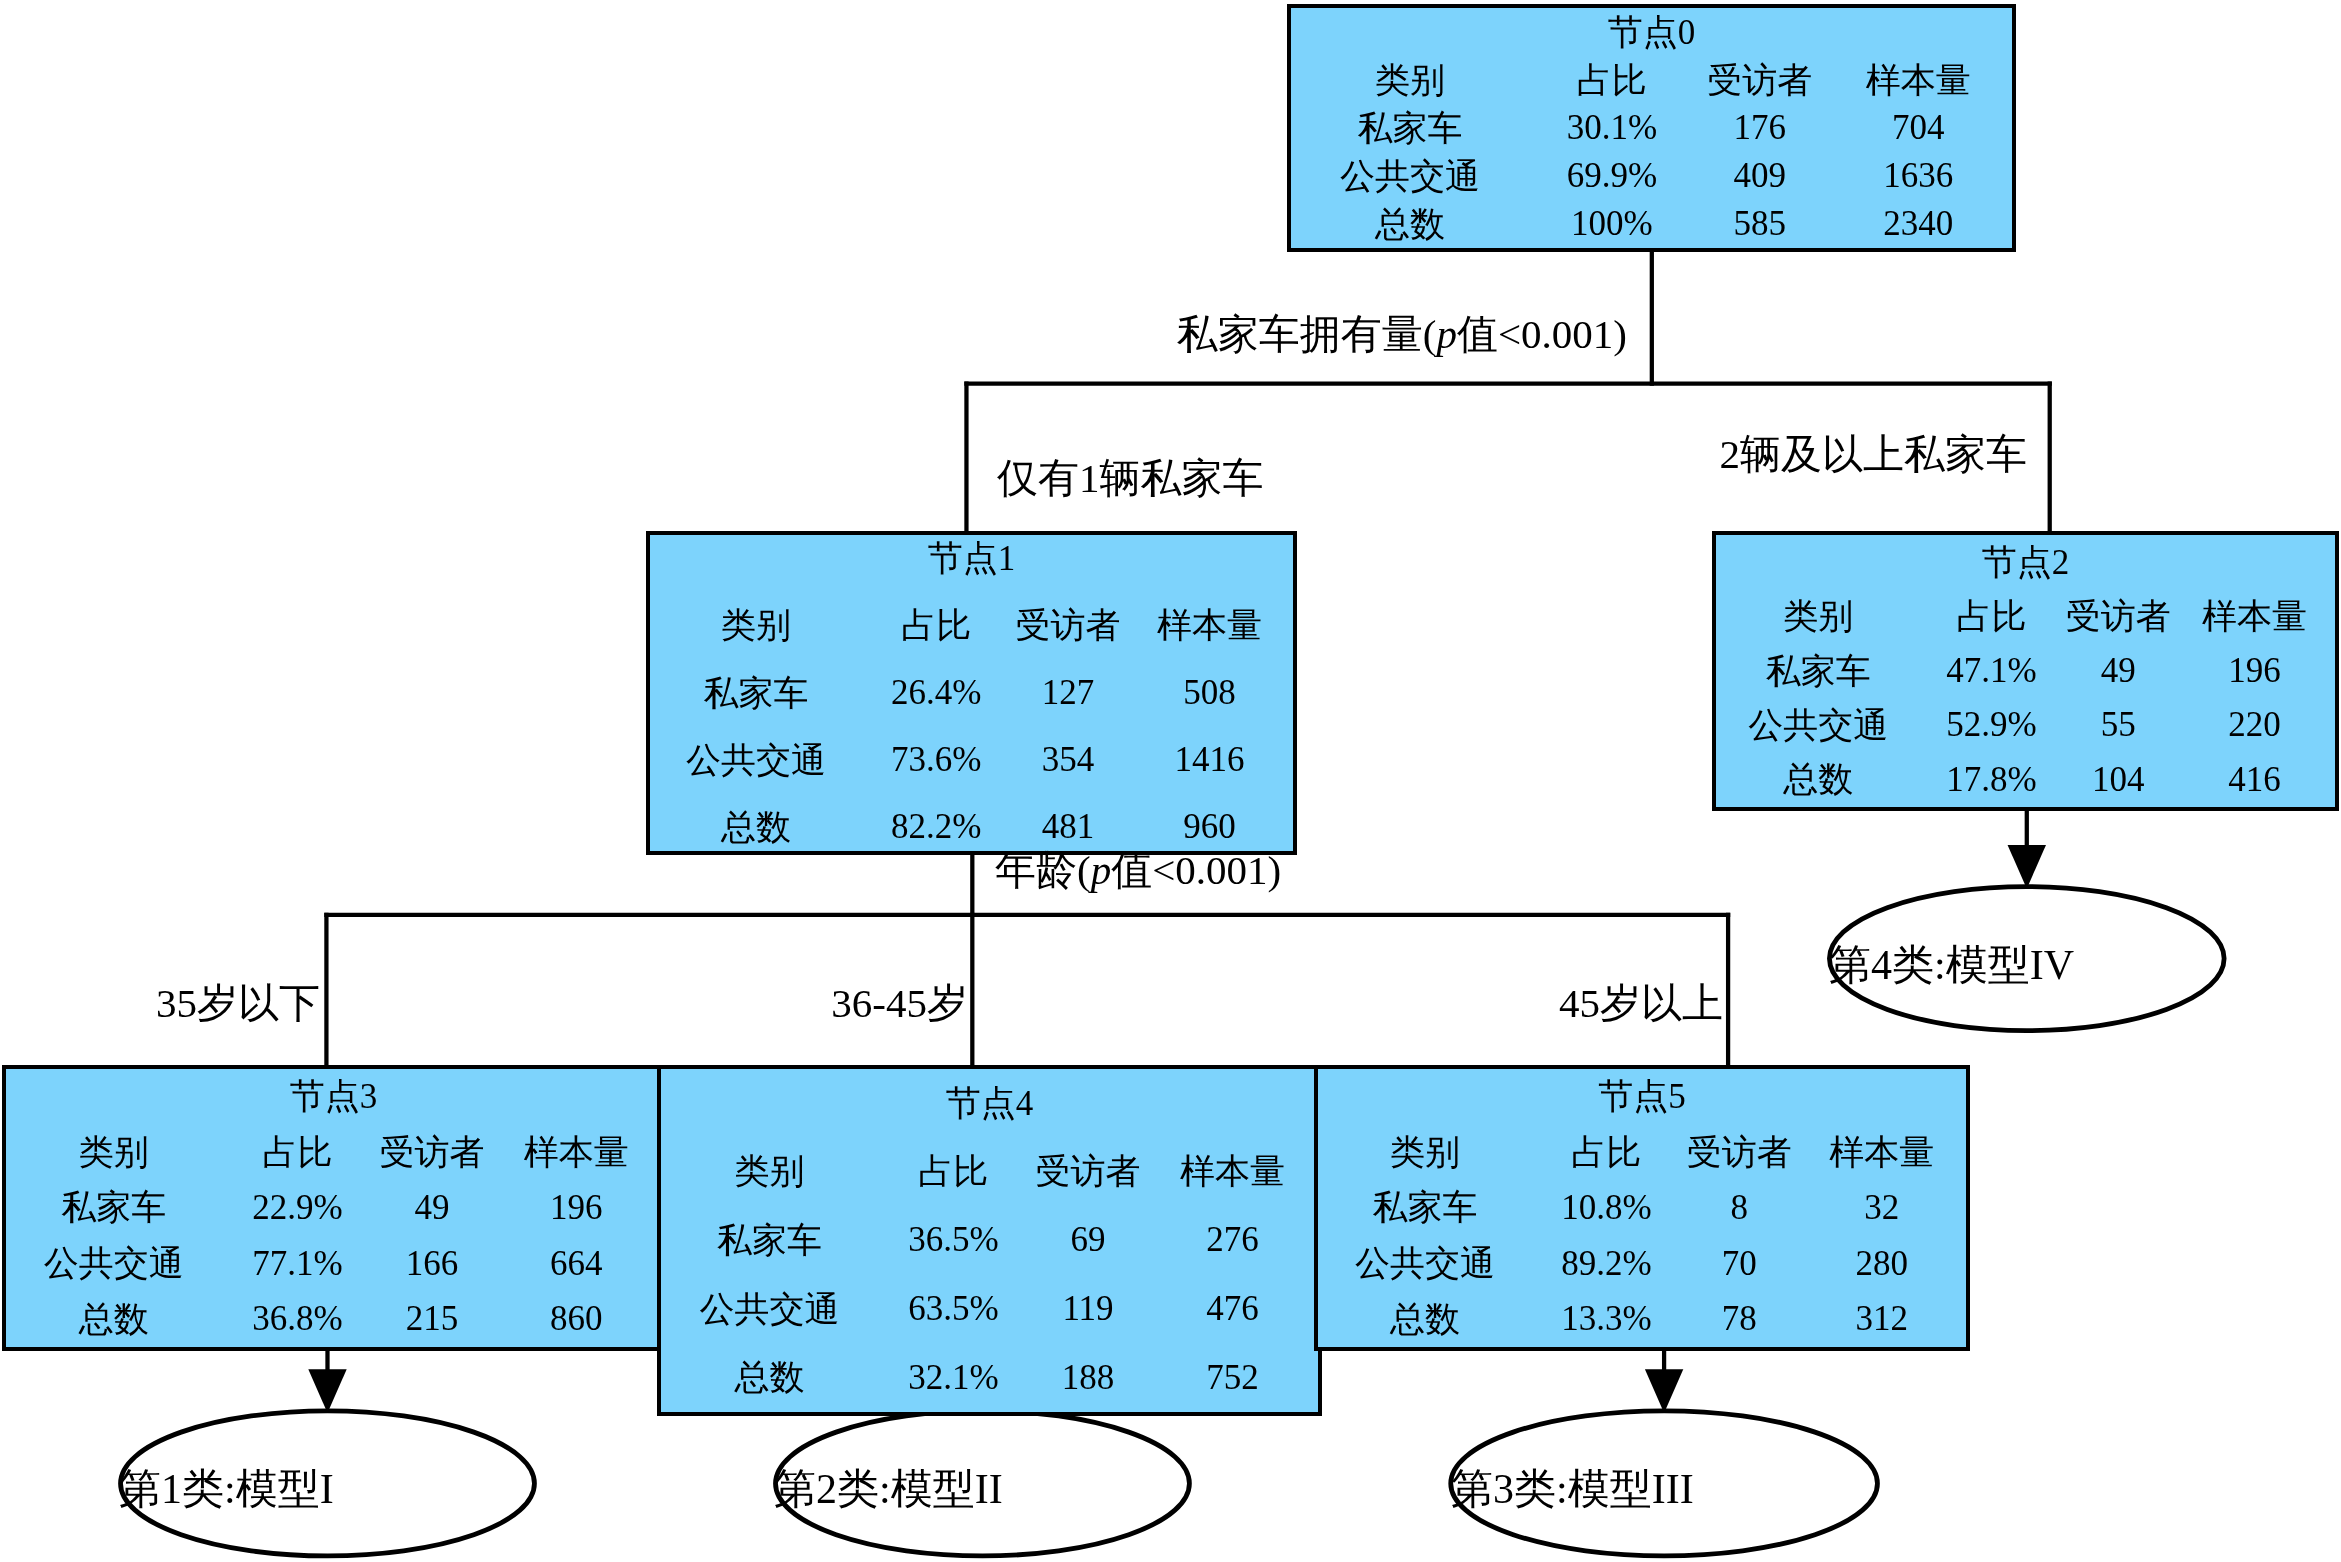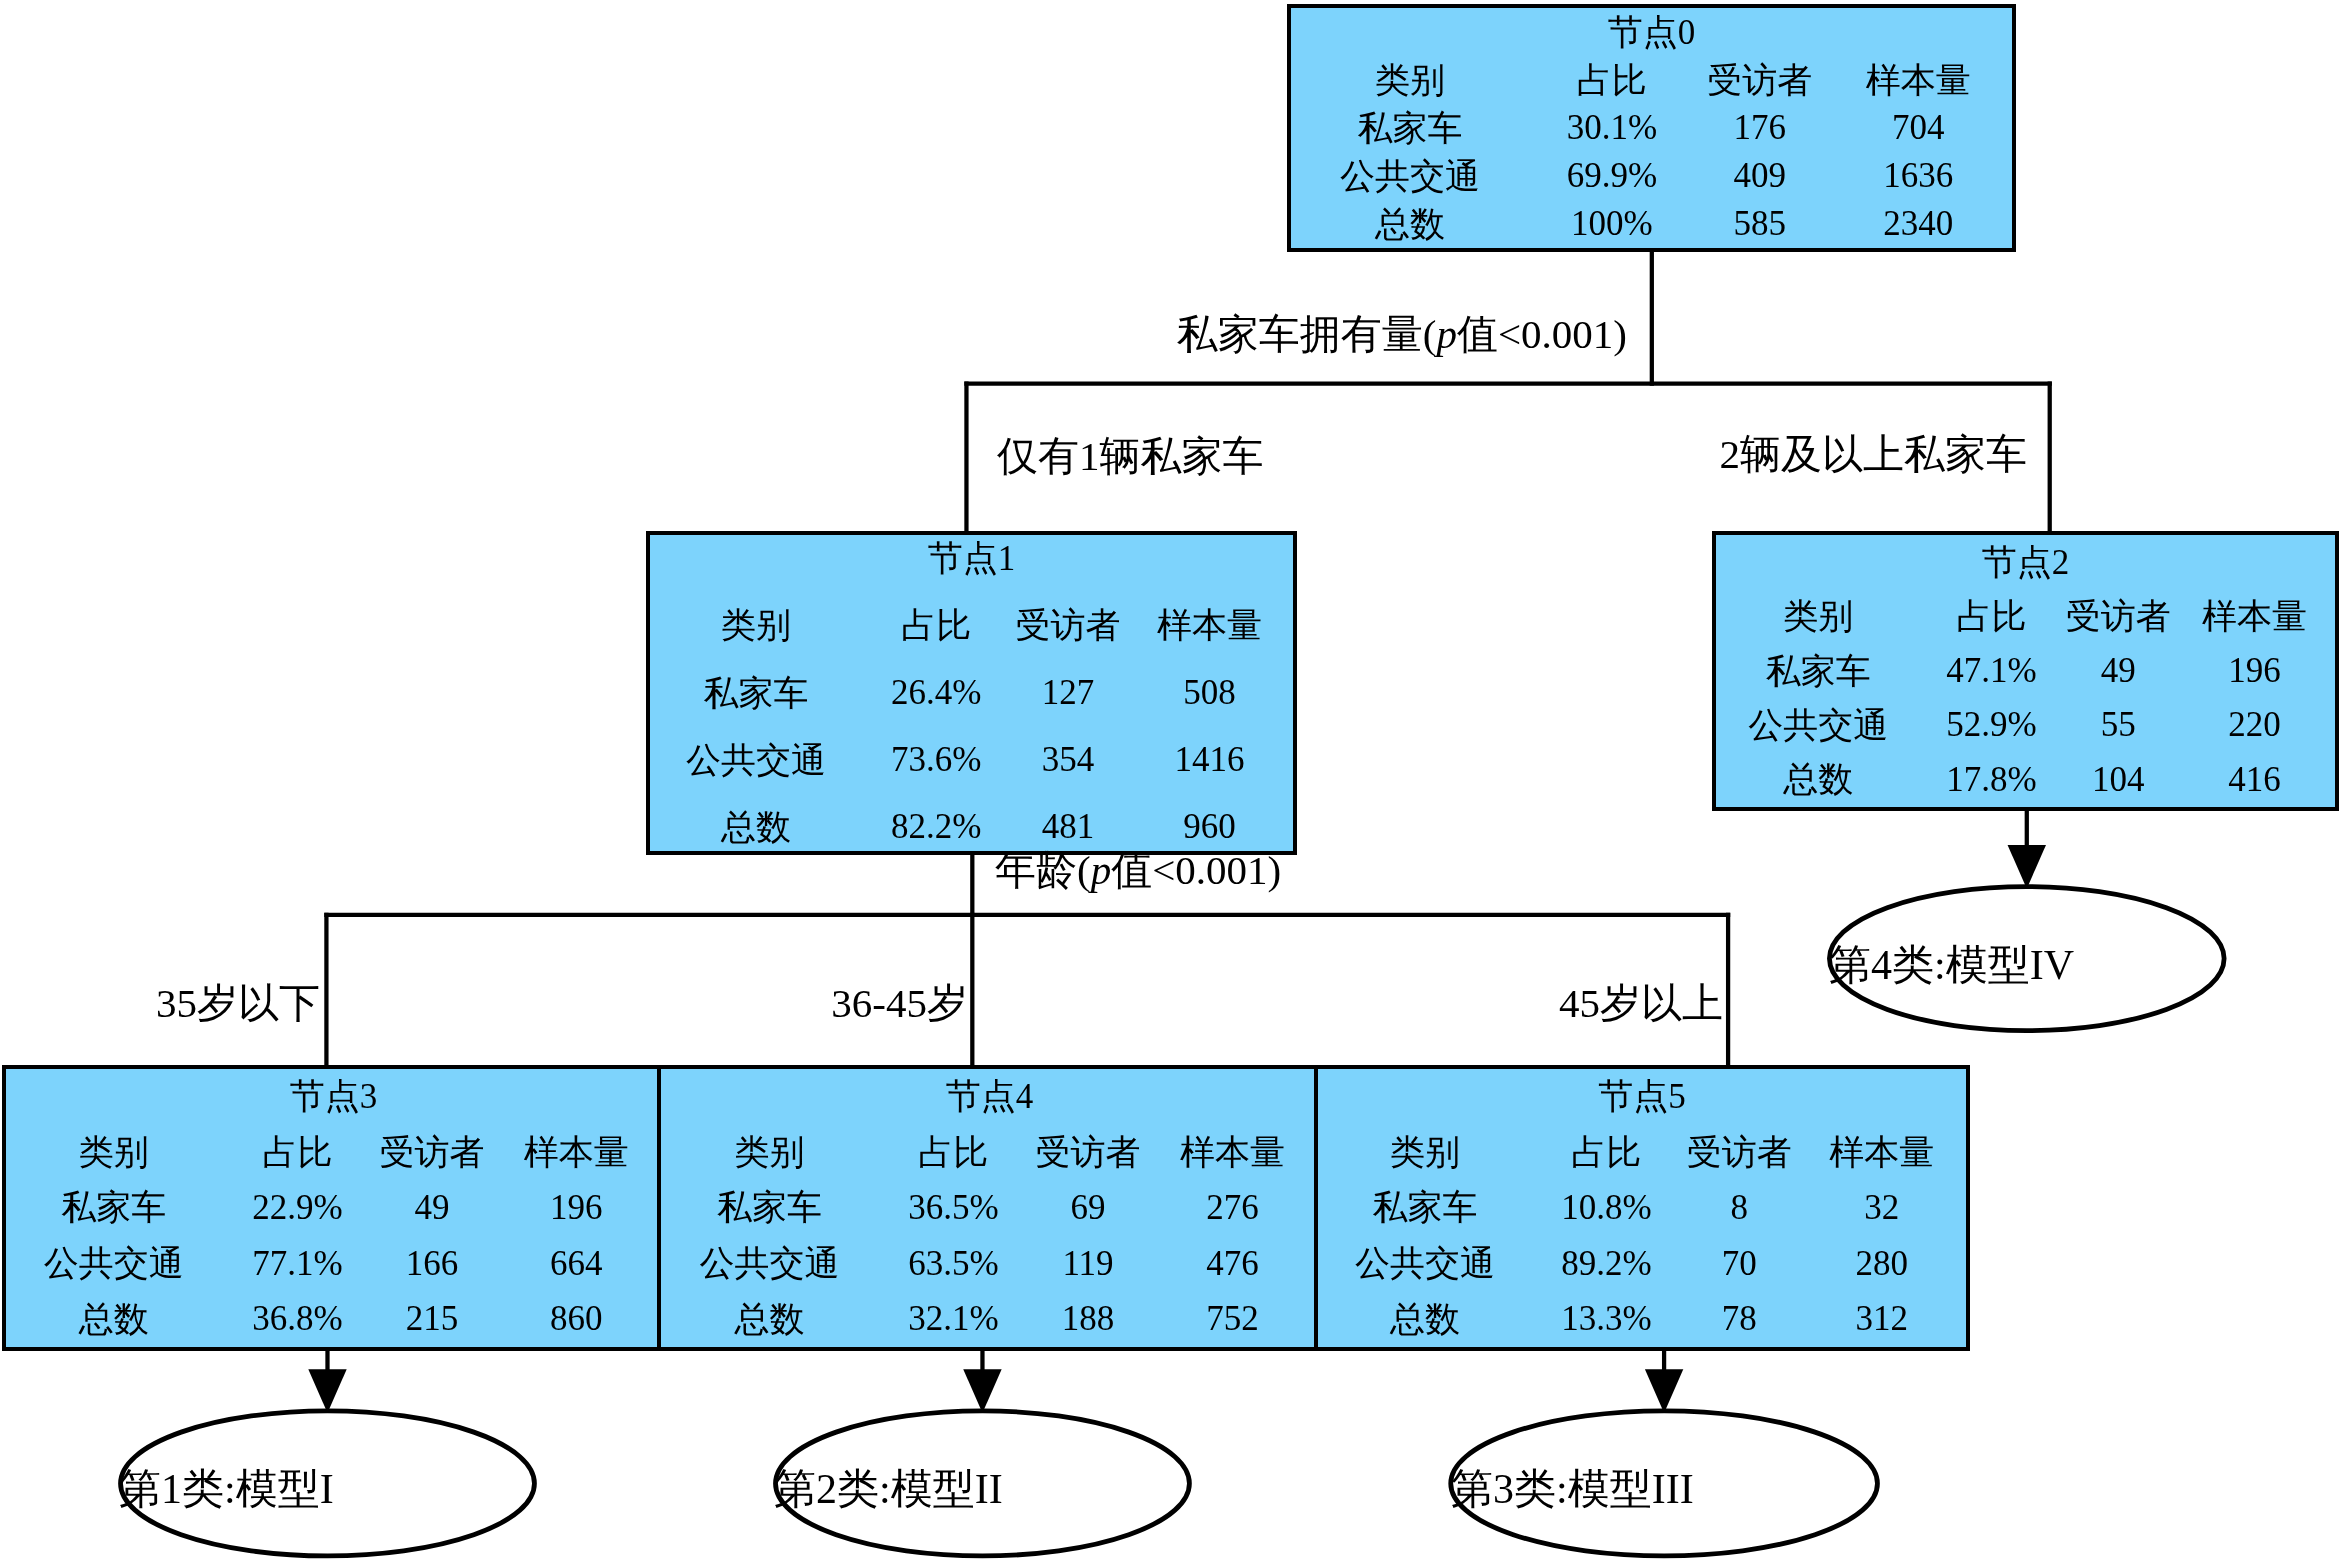--- a/index.html
+++ b/index.html
@@ -14,29 +14,29 @@
   .nrow{flex:1 1 0;display:flex;align-items:center;}
   .nt{flex:1 1 0;display:flex;align-items:center;justify-content:center;
       font-size:35px;}
   .c{display:flex;align-items:center;justify-content:center;font-size:35px;white-space:nowrap;}
   .c1{flex:0 0 33%;} .c2{flex:0 0 23%;} .c3{flex:0 0 18%;} .c4{flex:0 0 26%;}
 
   .pos-node0{left:1287px;top:4.3px;width:729px;height:248px;}
   .pos-node1{left:646px;top:531px;width:651px;height:324px;gap:20px;}
   .pos-node2{left:1712px;top:531px;width:627px;height:280px;}
   .pos-node3{left:1.6px;top:1065px;width:664px;height:286px;}
-  .pos-node4{left:657px;top:1065px;width:665px;height:286px;}
+  .pos-node4{left:657px;top:1065px;width:665px;height:351px;}
   .pos-node5{left:1314px;top:1065px;width:656px;height:286px;}
 
   
   .lbl{position:absolute;font-size:41px;white-space:nowrap;text-align:center;}
   .pv{font-style:italic;font-family:"Liberation Serif","DejaVu Serif",serif;}
   .lbl-split0{right:715px;top:307px;}
   .lbl-split1{left:995px;top:843px;}
-  .lbl-one-car{left:997px;top:429px;}
+  .lbl-one-car{left:997px;top:451px;}
   .lbl-two-plus{right:315px;top:427px;}
   .lbl-u35{right:2022px;top:976px;}
   .lbl-3645{right:1374px;top:976px;}
   .lbl-o45{right:619px;top:976px;}
 
   
   .leaf-lbl{position:absolute;font-size:42px;white-space:nowrap;}
   .leaf1{left:119px;top:1461px;width:416px;}
   .leaf2{left:774px;top:1461px;width:416px;}
   .leaf3{left:1451px;top:1461px;width:427px;}

